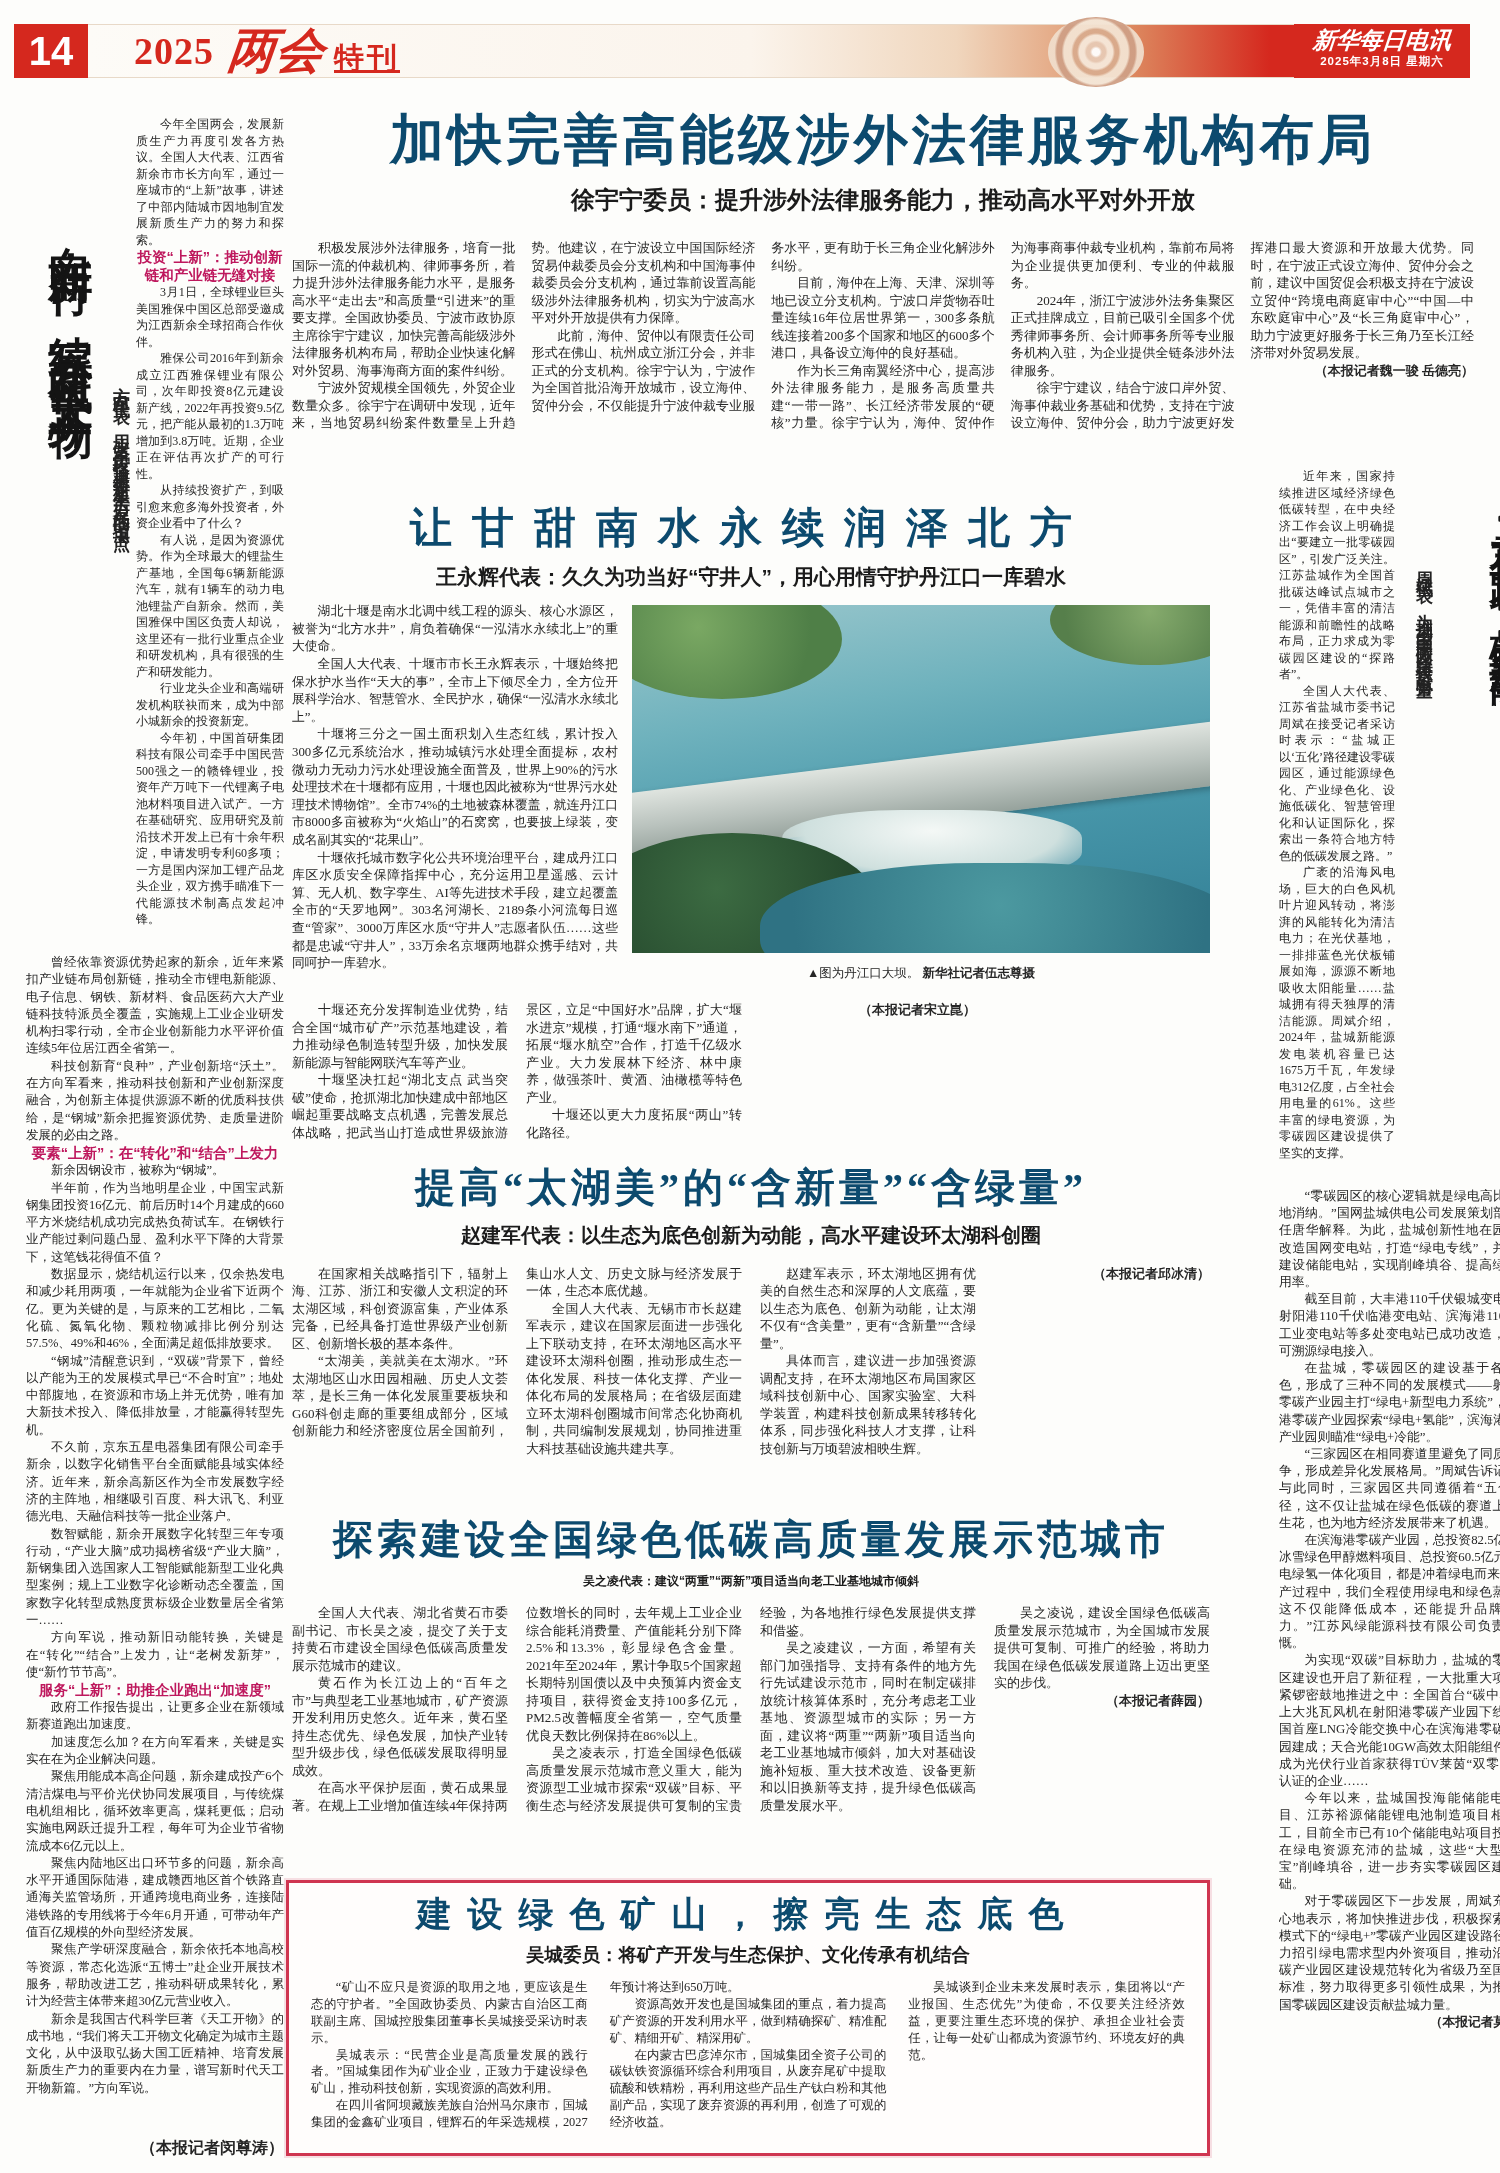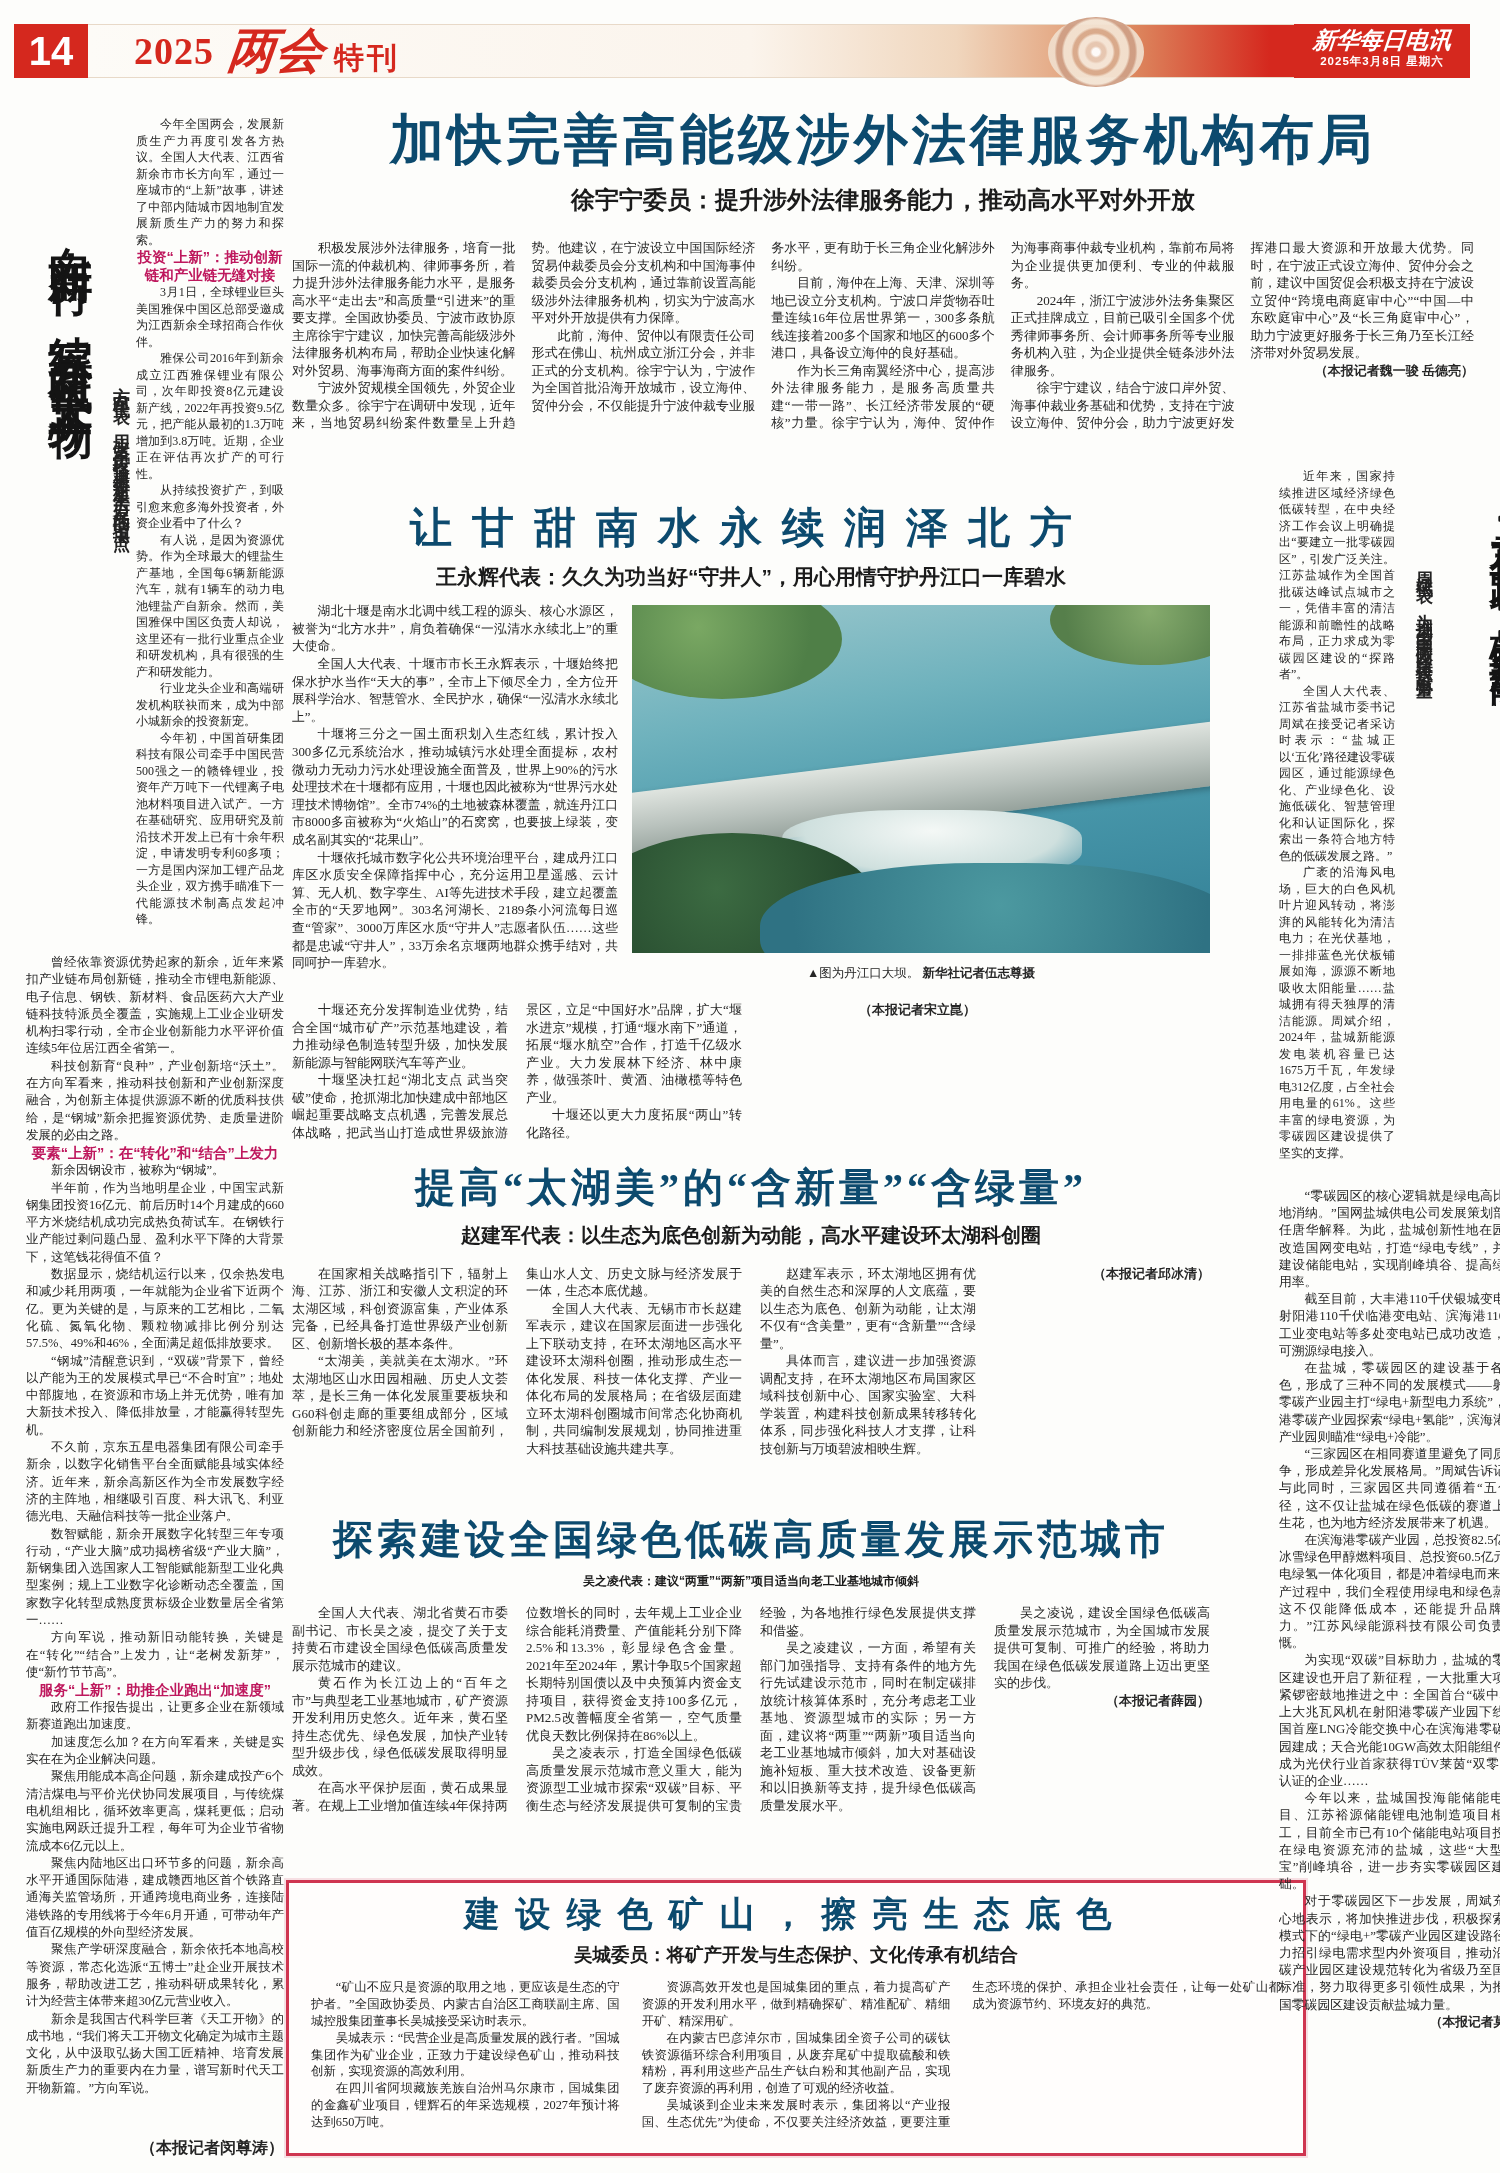--- a/index.html
+++ b/index.html
@@ -6,21 +6,21 @@
   #page{position:relative;width:1500px;height:2173px;margin:0 auto;background:#fdfdfb;
         font-family:"Liberation Serif","DejaVu Serif",serif;color:#262626;overflow:hidden;}
   
   .banner{position:absolute;left:14px;top:24px;width:1456px;height:54px;display:flex;}
   .pagenum{width:74px;background:#d5281e;color:#fff;font:700 40px/54px "Liberation Sans",sans-serif;text-align:center;}
   .band{position:relative;flex:1;display:flex;align-items:center;padding-left:46px;
         background:linear-gradient(90deg,#fdfbf7 0%,#fbf4ec 55%,#f0d6bd 72%,#dd8d62 86%,#d5281e 98%);
         border-top:1px solid #e8d9c8;border-bottom:1px solid #e8d9c8;}
   .ed-year{font:700 38px/1 "Liberation Serif",serif;color:#d5281e;letter-spacing:1px;}
   .ed-brush{font:700 48px/1 "Liberation Serif",serif;font-style:italic;color:#d5281e;margin:0 10px 0 14px;transform:skewX(-6deg);}
-  .ed-suffix{font:700 30px/1 "Liberation Sans",sans-serif;color:#d5281e;letter-spacing:3px;margin-top:14px;}
+  .ed-suffix{font:700 30px/1 "Liberation Sans",sans-serif;color:#d5281e;letter-spacing:3px;margin-top:14px;text-decoration:underline;}
   .swirl{position:absolute;right:150px;top:-8px;width:96px;height:70px;border-radius:50%;opacity:.95;
          background:radial-gradient(circle at 50% 50%, #ffffff 0 6%, #e7c9b4 10% 16%, #f6e8da 20% 28%, #d9ab8d 32% 38%, #f3e3d2 42% 54%, #cf9f85 58% 66%, #f0ddcb 70% 100%);}
   .mast{width:176px;background:#d5281e;color:#fff;text-align:center;padding-top:4px;box-sizing:border-box;}
   .mast-name{font:700 23px/26px "Liberation Serif",serif;font-style:italic;transform:skewX(-5deg);}
   .mast-date{font:700 11.5px/15px "Liberation Sans",sans-serif;letter-spacing:1px;}
   
   .art{position:absolute;box-sizing:border-box;}
   .h-main{font:900 54px/1.12 "Liberation Serif",serif;color:#0c4a6e;text-align:center;letter-spacing:4px;margin:0;}
   .h-sub{font:700 24px/1.2 "Liberation Sans",sans-serif;color:#1b1b1b;text-align:center;margin:16px 0 0;}
   .cols{column-fill:auto;text-align:justify;font:13px/17.5px "Liberation Serif",serif;color:#262626;overflow:hidden;}
@@ -63,21 +63,21 @@
   #art-taihu{left:292px;top:1166px;width:918px;height:342px;}
   #taihu-h{font-size:40px;}
   #taihu-sub{font-size:20px;margin-top:12px;}
   #taihu-body{height:206px;margin-top:18px;column-count:4;column-gap:18px;}
   
   #art-demo{left:292px;top:1518px;width:918px;height:344px;}
   #demo-h{font-size:40px;}
   #demo-sub{font-size:12px;margin-top:11px;}
   #demo-body{height:212px;margin-top:16px;column-count:4;column-gap:18px;}
   
-  #art-mine{left:286px;top:1880px;width:1020px;height:276px;border:3px solid #cf3550;box-shadow:0 0 0 2px #f6dfe3;background:#fffdfc;padding:12px 22px;}
+  #art-mine{left:286px;top:1880px;width:924px;height:276px;border:3px solid #cf3550;box-shadow:0 0 0 2px #f6dfe3;background:#fffdfc;padding:12px 22px;}
   #mine-h{font-size:35px;letter-spacing:16px;font-weight:700;}
   #mine-sub{font-size:18.5px;margin-top:10px;}
   #mine-body{height:152px;margin-top:13px;column-count:3;column-gap:22px;font-size:12.4px;line-height:16.8px;}
   
   #art-right{left:1279px;top:462px;width:253px;height:1696px;}
   #right-top{height:722px;}
   #right-ncol{width:116px;height:716px;padding-top:6px;}
   #right-vbyline{width:36px;padding-top:96px;margin-left:4px;}
   #right-vhead{width:92px;font-size:40px;letter-spacing:7px;padding-top:34px;margin-left:2px;}
   #right-flow{height:924px;margin-top:4px;font:12.8px/17.2px "Liberation Serif",serif;}

